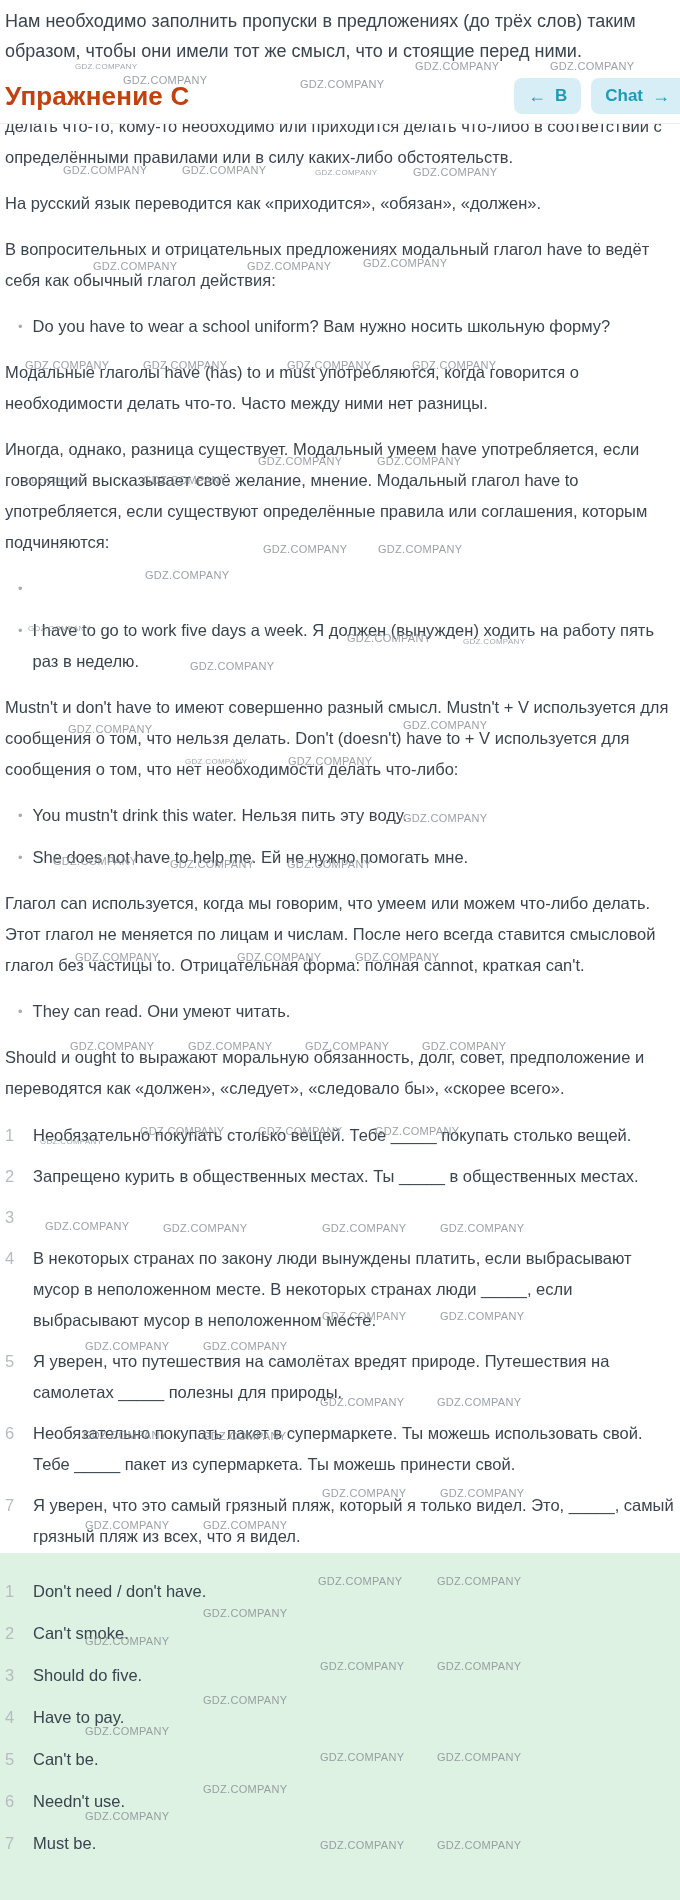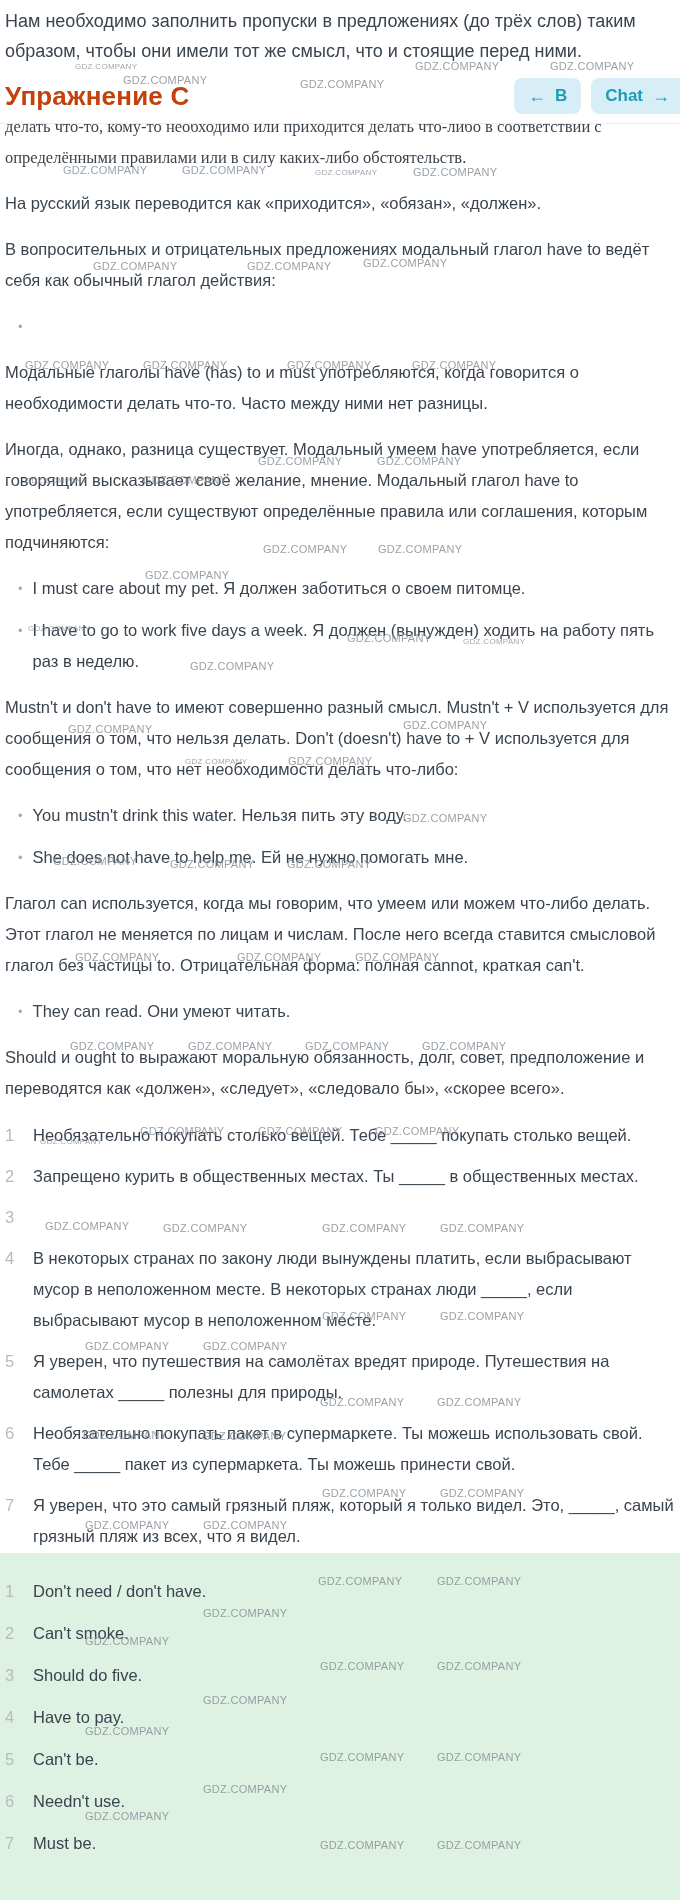--- a/index.html
+++ b/index.html
@@ -22,21 +22,21 @@
     display:flex; align-items:center; gap:9px;
     background:var(--btn-bg,#d8eef6); color:var(--btn-fg,#1d9cb9);
     border:none; border-radius:8px; cursor:pointer;
     font-family:inherit; font-size:17px; font-weight:600;
     padding:8px 14px; line-height:20px;
   }
   .btn .arrow { font-size:18px; }
   .btn.chat { margin-right:-16px; padding-right:26px; }
   .content { position:relative; z-index:1; padding:0 6px 0 5px; height:1492px; overflow:hidden; }
   .theory-p { margin:15px 0; font-size:16.5px; line-height:31px; }
-  #theory > :first-child { margin-top:-13px;font-family:Liberation Serif, serif; }
+  #theory > :first-child { margin-top:-13px; }
   .b { font-weight:400; }
   .bullet { display:flex; margin:11px 0 11px 13px; font-size:16.5px; line-height:31px; }
   .bullet .dot { color:#a6abaf; margin-right:10px; font-size:13px; line-height:31px; }
   .row { display:flex; margin:10px 0; font-size:16.5px; line-height:31px; }
   .row .num { min-width:28px; color:var(--num,#b6bbbf); flex-shrink:0; }
   #tasks { margin-top:16px; }
   .final { background:var(--green-bg,#def2e4); flex:1 1 auto; padding:12px 6px 30px 5px; }
   .final .row { margin:11px 0; }
   .wm-layer { position:absolute; inset:0; z-index:4; pointer-events:none; }
   .wm {
@@ -66,26 +66,26 @@
     </div>
   </header>
 
   <main class="content">
     <section id="theory">
         <p class="theory-p"><span>делать что-то, кому-то необходимо или приходится делать что-либо в соответствии с определёнными правилами или в силу каких-либо обстоятельств.</span></p>
         <p class="theory-p"><span>На русский язык переводится как «приходится», «обязан», «должен».</span></p>
         <p class="theory-p"><span>В вопросительных и отрицательных предложениях модальный глагол </span><span class="b">have to</span><span> ведёт себя как обычный глагол действия:</span></p>
         <div class="bullet">
           <span class="dot">•</span>
+          <span>Do you have to wear a school uniform? Вам нужно носить школьную форму?</span>
         </div>
         <p class="theory-p"><span>Модальные глаголы </span><span class="b">have (has) to</span><span> и must употребляются, когда говорится о необходимости делать что-то. Часто между ними нет разницы.</span></p>
         <p class="theory-p"><span>Иногда, однако, разница существует. Модальный умеем </span><span class="b">have</span><span> употребляется, если говорящий высказывает своё желание, мнение. Модальный глагол have to употребляется, если существуют определённые правила или соглашения, которым подчиняются:</span></p>
         <div class="bullet">
           <span class="dot">•</span>
-          <span>I must care about my pet. Я должен заботиться о своем питомце.</span>
         </div>
         <div class="bullet">
           <span class="dot">•</span>
           <span>I have to go to work five days a week. Я должен (вынужден) ходить на работу пять раз в неделю.</span>
         </div>
         <p class="theory-p"><span class="b">Mustn't</span><span> и </span><span class="b">don't have to</span><span> имеют совершенно разный смысл. </span><span class="b">Mustn't + V</span><span> используется для сообщения о том, что нельзя делать. </span><span class="b">Don't (doesn't) have to + V</span><span> используется для сообщения о том, что нет необходимости делать что-либо:</span></p>
         <div class="bullet">
           <span class="dot">•</span>
           <span>You mustn't drink this water. Нельзя пить эту воду.</span>
         </div>

